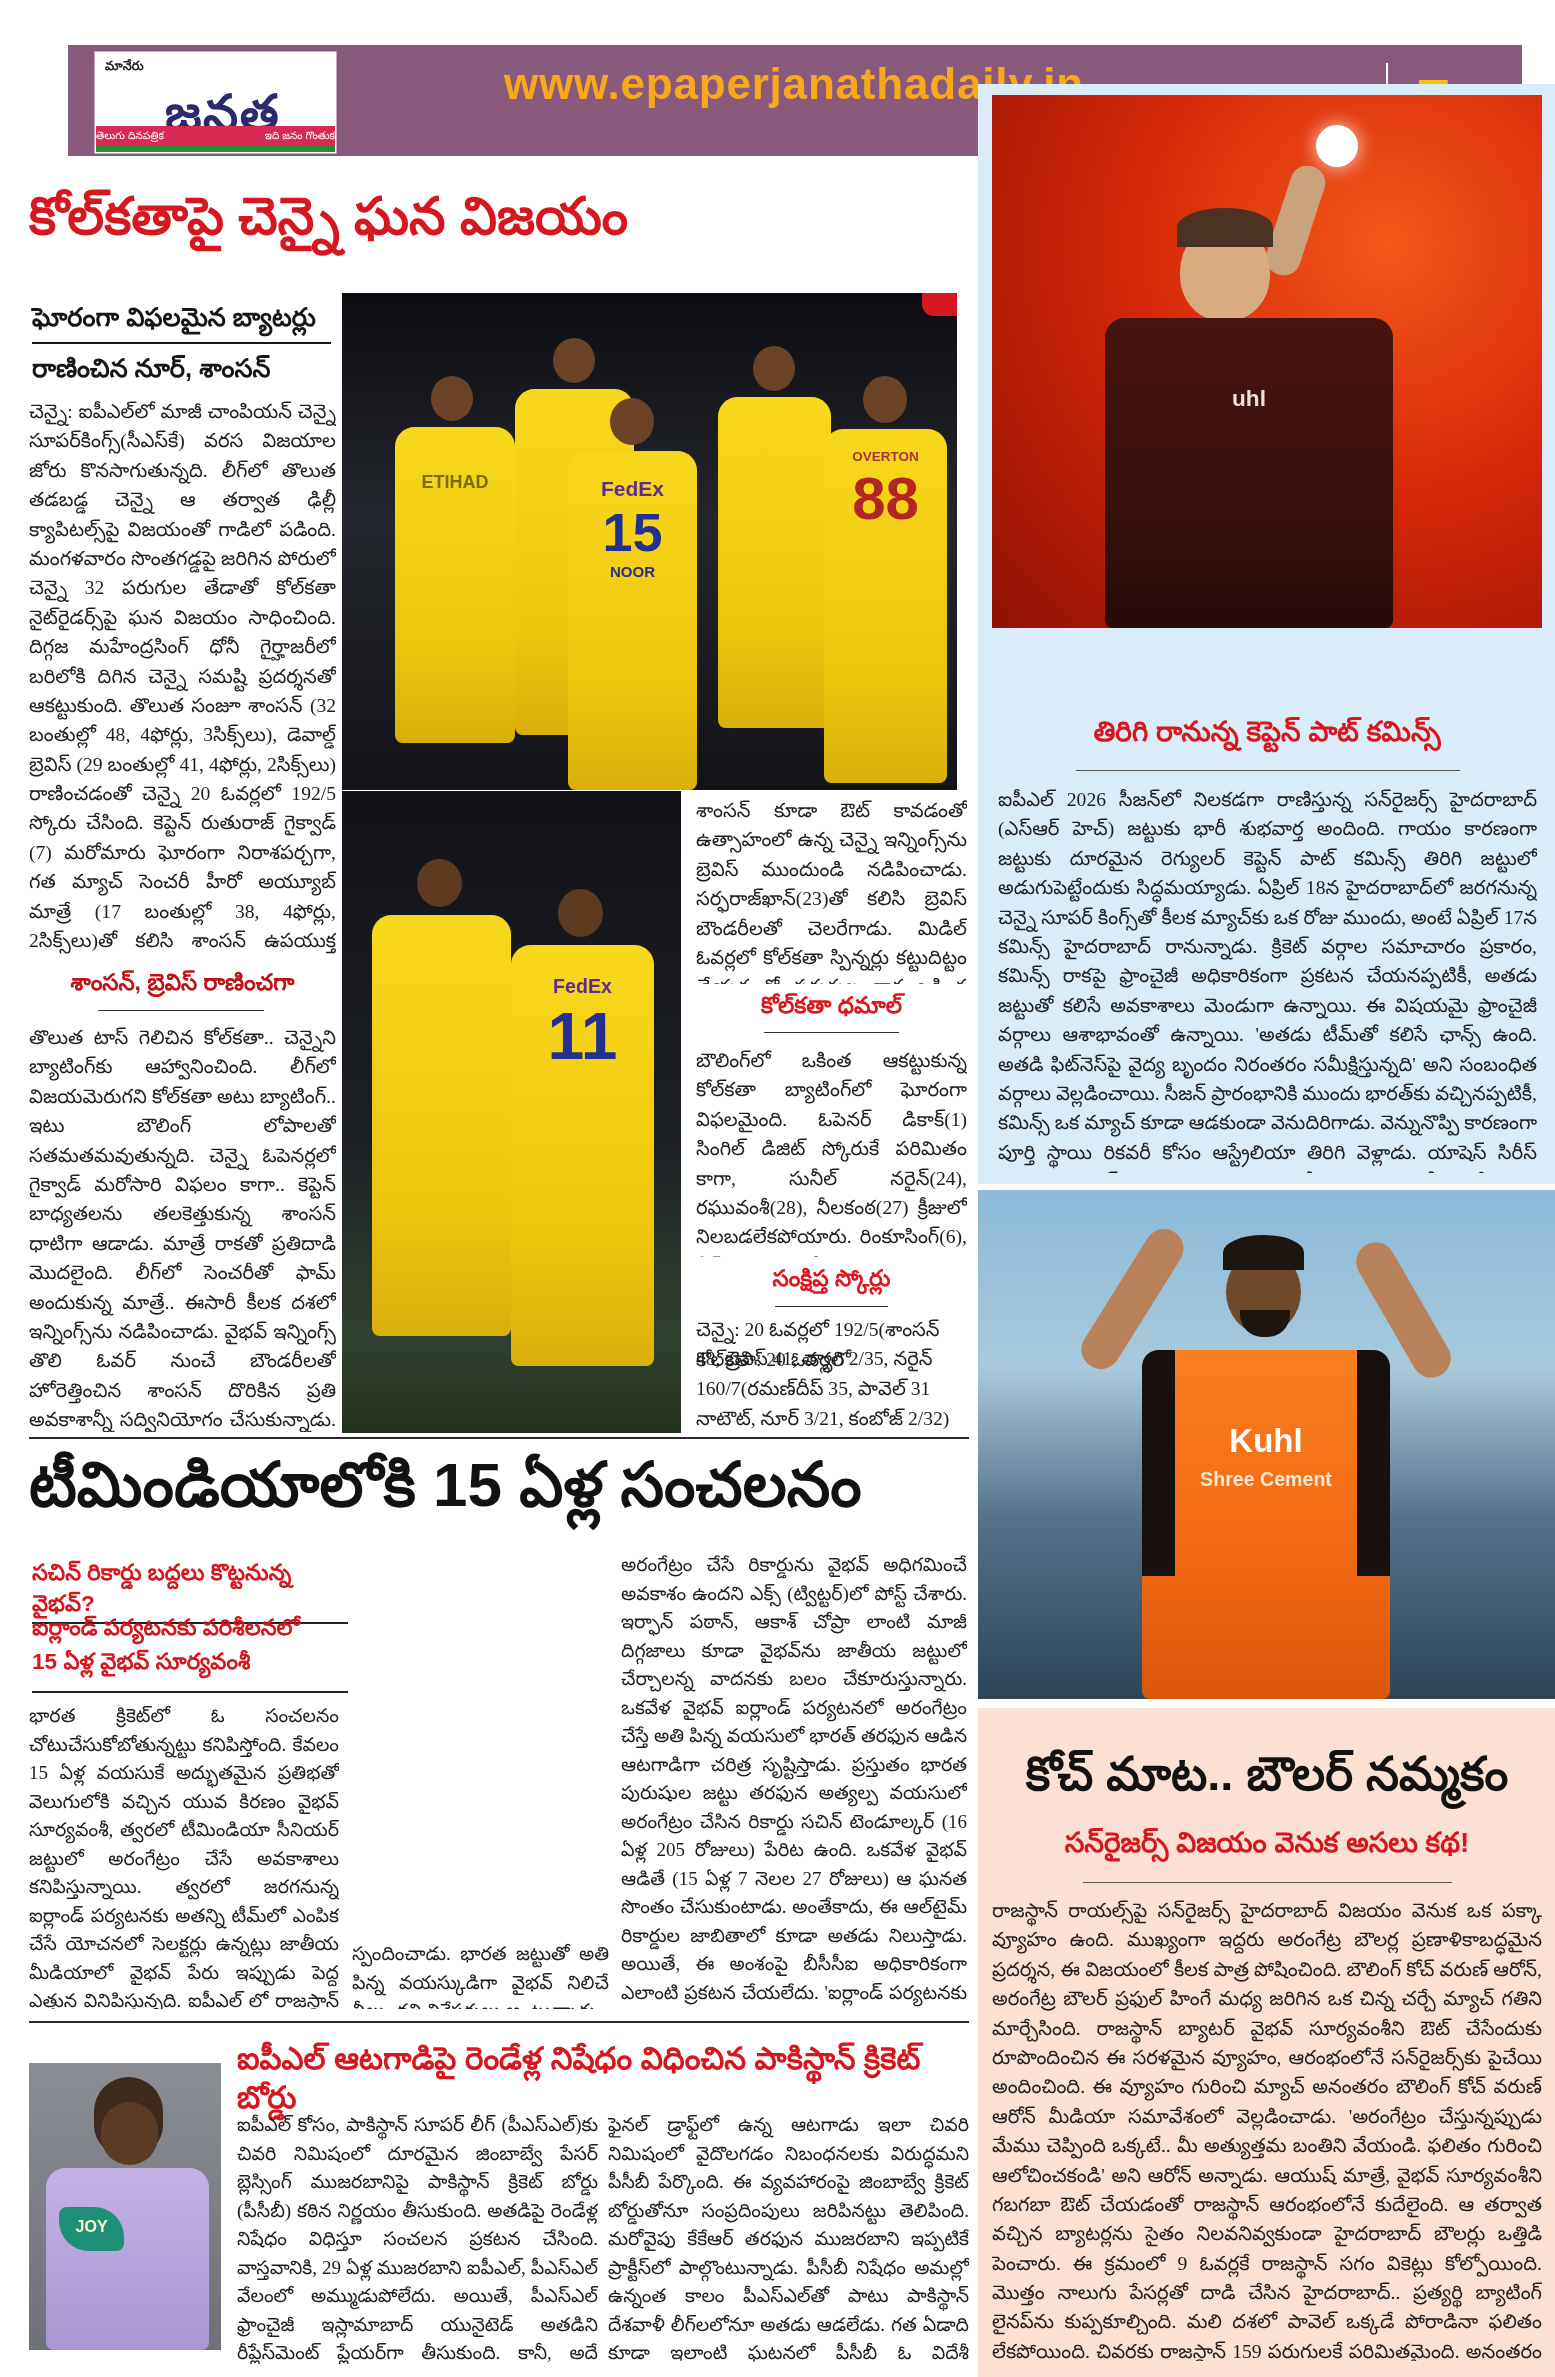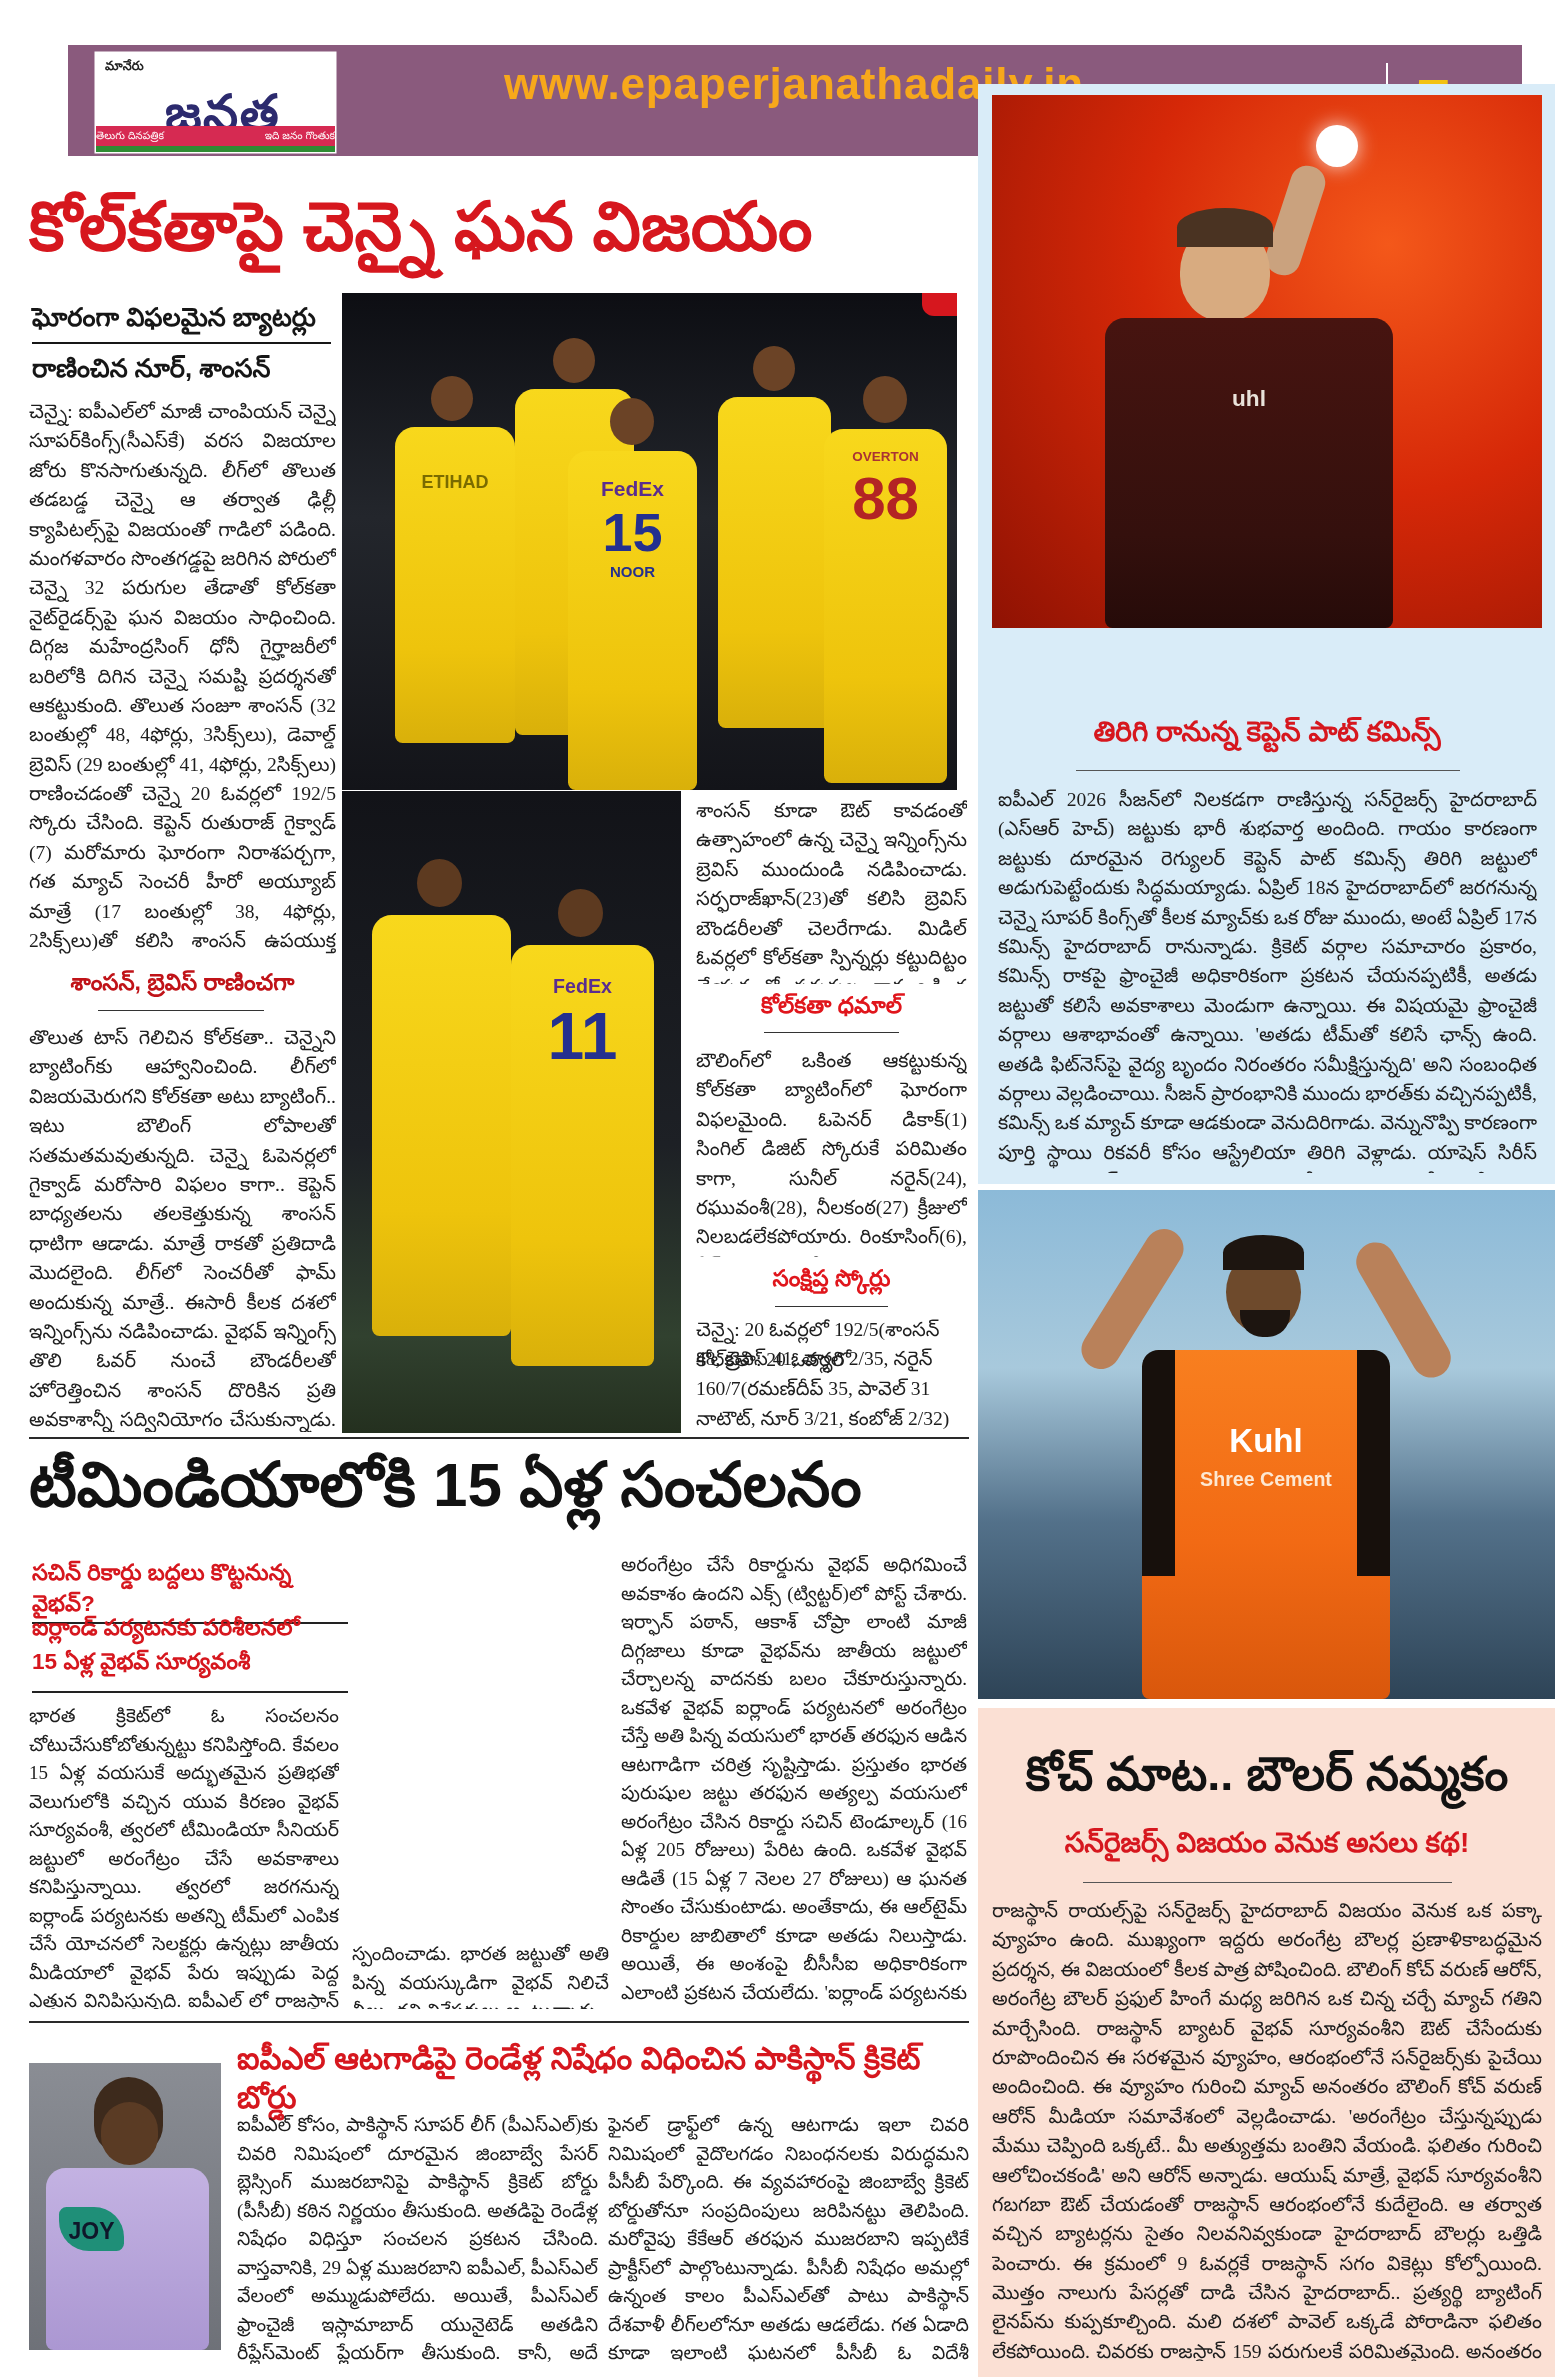--- a/index.html
+++ b/index.html
@@ -53,21 +53,21 @@
     <div class="abs logo-green" style="left:0;bottom:0;width:239px;height:6px;"></div>
   </div>
 
   <div class="abs url sans" style="left:418px;top:59px;width:752px;text-align:center;">www.epaperjanathadaily.in</div>
 
   <div class="abs wline" style="left:1202px;top:110px;width:176px;height:1.5px;"></div>
   <div class="abs date sans" style="left:1113px;top:119px;width:262px;">బుధవారం 15 ఏప్రిల్ 2026</div>
   <div class="abs wline" style="left:1386px;top:63px;width:1.5px;height:90px;"></div>
   <div class="abs pageno sans" style="left:1414px;top:69px;">5</div>
 
-  <div class="abs h-red sans" style="left:29px;top:187px;width:940px;font-size:68px;">కోల్‌కతాపై చెన్నై ఘన విజయం</div>
+  <div class="abs h-red sans" style="left:29px;top:187px;width:940px;font-size:52px;">కోల్‌కతాపై చెన్నై ఘన విజయం</div>
 
   <div class="abs kicker sans rule" style="left:32px;top:301px;width:299px;">ఘోరంగా విఫలమైన బ్యాటర్లు</div>
   <div class="abs kicker sans" style="left:32px;top:352px;width:299px;">రాణించిన నూర్, శాంసన్</div>
 
   <div class="abs photo" style="left:342px;top:293px;width:615px;height:497px;background:linear-gradient(180deg,#0d0e13,#23262c 45%,#131419);">
     <div class="abs" style="right:0;top:0;width:35px;height:22.6px;background:#d6171e;border-radius:0 0 0 12px;"></div>
 
     <div class="abs" style="left:53px;top:83px;">
       <div class="head-c" style="width:42px;height:45px;margin-left:36px;"></div>
       <div class="torso yellow" style="width:120px;height:316px;margin-top:6px;">
@@ -144,21 +144,21 @@
 
   <div class="abs j" style="left:621px;top:1551px;width:346px;height:457px;font-size:19px;">అరంగేట్రం చేసే రికార్డును వైభవ్ అధిగమించే అవకాశం ఉందని ఎక్స్ (ట్విట్టర్)లో పోస్ట్ చేశారు. ఇర్ఫాన్ పఠాన్, ఆకాశ్ చోప్రా లాంటి మాజీ దిగ్గజాలు కూడా వైభవ్‌ను జాతీయ జట్టులో చేర్చాలన్న వాదనకు బలం చేకూరుస్తున్నారు. ఒకవేళ వైభవ్ ఐర్లాండ్ పర్యటనలో అరంగేట్రం చేస్తే అతి పిన్న వయసులో భారత్ తరఫున ఆడిన ఆటగాడిగా చరిత్ర సృష్టిస్తాడు. ప్రస్తుతం భారత పురుషుల జట్టు తరఫున అత్యల్ప వయసులో అరంగేట్రం చేసిన రికార్డు సచిన్ టెండూల్కర్ (16 ఏళ్ల 205 రోజులు) పేరిట ఉంది. ఒకవేళ వైభవ్ ఆడితే (15 ఏళ్ల 7 నెలల 27 రోజులు) ఆ ఘనత సొంతం చేసుకుంటాడు. అంతేకాదు, ఈ ఆల్‌టైమ్ రికార్డుల జాబితాలో కూడా అతడు నిలుస్తాడు. అయితే, ఈ అంశంపై బీసీసీఐ అధికారికంగా ఎలాంటి ప్రకటన చేయలేదు. 'ఐర్లాండ్ పర్యటనకు జట్టును ఎంపిక చేసే సమయంలోనే దీనిపై స్పష్టత వస్తుంది' అని సెలక్షన్ కమిటీ వర్గాలు తెలిపాయి. ఈ టూర్‌కు ముఖ్య ఆటగాళ్లకు విశ్రాంతి ఇవ్వనుండటంతో యువ ఆటగాళ్లకు అవకాశాలు దక్కే సూచనలు కనిపిస్తున్నాయి. ఇదే జరిగితే వైభవ్ కల నిజం కానుంది. దీంతో వైభవ్ భవితపై క్రికెట్ అభిమానుల్లో ఆసక్తి నెలకొంది.</div>
 
   <div class="abs divider" style="left:29px;top:2021px;width:940px;height:1.5px;"></div>
 
   <div class="abs photo" style="left:29px;top:2063px;width:192px;height:287px;background:linear-gradient(180deg,#8a8d94,#6e7178);">
     <div class="abs" style="left:65px;top:13.5px;width:69px;height:78px;background:#3d2a1c;border-radius:35px 35px 30px 30px;"></div>
     <div class="abs" style="left:72px;top:39px;width:57px;height:63px;background:#5a3b24;border-radius:30px;"></div>
     <div class="abs torso" style="left:16.6px;top:105px;width:163px;height:182px;background:linear-gradient(180deg,#c3b2e2,#ab97d2);">
       <div class="abs" style="left:13.5px;top:39px;width:65px;height:44px;background:#1f8f78;border-radius:7.5px 30px 7.5px 30px;">
-        <div class="jtxt" style="color:#0f172a;font-size:23px;padding-top:10.5px;">JOY</div>
+        <div class="jtxt" style="color:#fef9c3;font-size:16px;padding-top:10.5px;">JOY</div>
       </div>
     </div>
   </div>
 
   <div class="abs h-red sans" style="left:237px;top:2040px;width:734px;font-size:31px;line-height:1.25;">ఐపీఎల్ ఆటగాడిపై రెండేళ్ల నిషేధం విధించిన పాకిస్థాన్ క్రికెట్ బోర్డు</div>
   <div class="abs j" style="left:237px;top:2111px;width:361px;height:253px;font-size:19px;">ఐపీఎల్ కోసం, పాకిస్థాన్ సూపర్ లీగ్ (పీఎస్ఎల్)కు చివరి నిమిషంలో దూరమైన జింబాబ్వే పేసర్ బ్లెస్సింగ్ ముజరబానిపై పాకిస్థాన్ క్రికెట్ బోర్డు (పీసీబీ) కఠిన నిర్ణయం తీసుకుంది. అతడిపై రెండేళ్ల నిషేధం విధిస్తూ సంచలన ప్రకటన చేసింది. వాస్తవానికి, 29 ఏళ్ల ముజరబాని ఐపీఎల్, పీఎస్ఎల్ వేలంలో అమ్ముడుపోలేదు. అయితే, పీఎస్ఎల్ ఫ్రాంచైజీ ఇస్లామాబాద్ యునైటెడ్ అతడిని రీప్లేస్‌మెంట్ ప్లేయర్‌గా తీసుకుంది. కానీ, అదే సమయంలో కోల్‌కతా నైట్ రైడర్స్ (కేకేఆర్) కూడా ముస్తాఫిజుర్ రెహ్మాన్ స్థానంలో అతడిని జట్టులోకి తీసుకున్నట్టు ప్రకటించింది. దీంతో ముజరబాని పీఎస్ఎల్‌కు బదులు ఐపీఎల్‌వైపు మొగ్గు చూపాడు. ఈ పరిణామంపై ఆగ్రహించిన పీసీబీ.. అతడిపై రెండేళ్ల నిషేధం విధించింది. ఒప్పందాలను ఉల్లంఘించడం, క్రీడాస్ఫూర్తికి విరుద్ధంగా వ్యవహరించడం వంటి కారణాలతో ఈ నిర్ణయం తీసుకున్నట్టు వివరించింది.</div>
   <div class="abs j" style="left:608px;top:2111px;width:361px;height:253px;font-size:19px;">ఫైనల్ డ్రాఫ్ట్‌లో ఉన్న ఆటగాడు ఇలా చివరి నిమిషంలో వైదొలగడం నిబంధనలకు విరుద్ధమని పీసీబీ పేర్కొంది. ఈ వ్యవహారంపై జింబాబ్వే క్రికెట్ బోర్డుతోనూ సంప్రదింపులు జరిపినట్టు తెలిపింది. మరోవైపు కేకేఆర్ తరఫున ముజరబాని ఇప్పటికే ప్రాక్టీస్‌లో పాల్గొంటున్నాడు. పీసీబీ నిషేధం అమల్లో ఉన్నంత కాలం పీఎస్ఎల్‌తో పాటు పాకిస్థాన్ దేశవాళీ లీగ్‌లలోనూ అతడు ఆడలేడు. గత ఏడాది కూడా ఇలాంటి ఘటనలో పీసీబీ ఓ విదేశీ ఆటగాడిపై చర్యలు తీసుకున్న విషయం తెలిసిందే. తాజా నిర్ణయంతో ఫ్రాంచైజీ లీగ్‌ల మధ్య ఆటగాళ్ల వలసలపై మరోసారి చర్చ మొదలైంది.</div>
 
   <div class="abs" style="left:978px;top:84px;width:577px;height:1100px;background:#d9ecf8;"></div>
 

